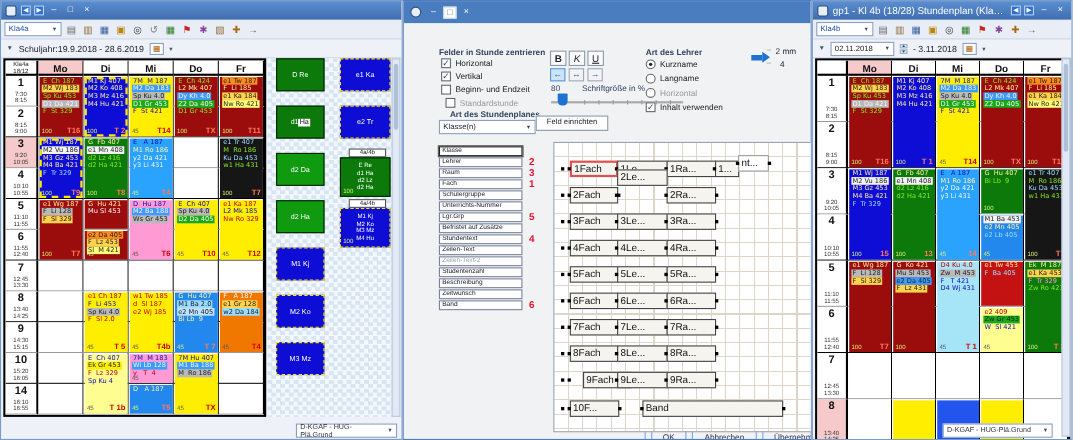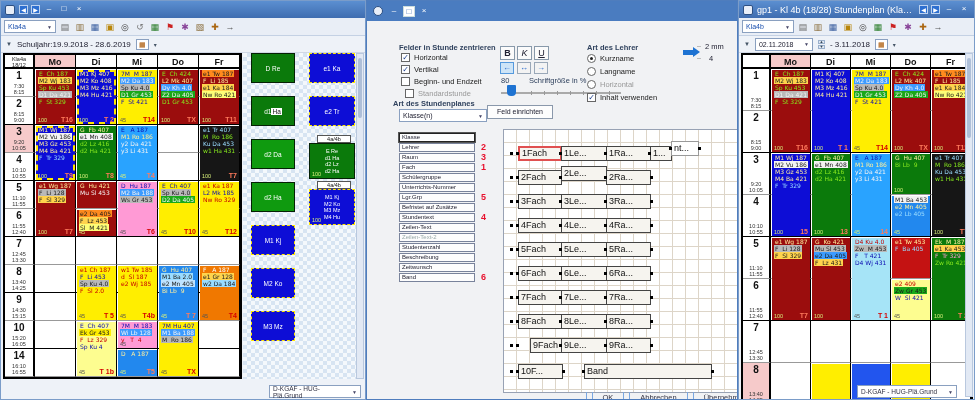--- a/index.html
+++ b/index.html
@@ -466,21 +466,21 @@
           </div>
           <div class="cbrow" style="left: 10px; top: 56px;">
             <span class="cb"></span>
             <span>Beginn- und Endzeit</span>
           </div>
           <div class="cbrow dis" style="left: 14px; top: 68px;">
             <span class="cb"></span>
             <span>Standardstunde</span>
           </div>
         </div>
-      <div class="grouplabel" style="left:2px;top:78px;">Art des Stundenplanes</div>
+      <div class="grouplabel" style="left:18px;top:78px;">Art des Stundenplanes</div>
       <div class="combo" style="position:absolute;left:8px;top:88px;width:88px;">
         <span>Klasse(n)</span>
         <span class="arr">▼</span>
       </div>
       <div id="dlg-fontbtns">
           <div class="fontbtn" style="left: 109px; top: 25px; font-weight: bold;">B</div>
           <div class="fontbtn" style="left: 126px; top: 25px; font-style: italic;">K</div>
           <div class="fontbtn" style="left: 143px; top: 25px; text-decoration: underline;">U</div>
         </div>
       <div id="dlg-alignbtns">
@@ -566,21 +566,21 @@
           <div class="dbox" style="left: 146px; top: 16px; width: 22px;">1...</div>
           <div class="hdl" style="left: 144px; top: 22px;"></div>
           <div class="hdl" style="left: 167px; top: 22px;"></div>
           <div class="dbox lift" style="left: 167px; top: 11px; width: 28px;">nt...</div>
           <div class="hdl" style="left: 165px; top: 17px;"></div>
           <div class="hdl" style="left: 194px; top: 17px;"></div>
           <div class="hdl" style="left: 6px; top: 46px;"></div>
           <div class="dbox" style="left: 14px; top: 40px; width: 44px;">2Fach</div>
           <div class="hdl" style="left: 12px; top: 46px;"></div>
           <div class="hdl" style="left: 57px; top: 46px;"></div>
-          <div class="dbox" style="left: 57px; top: 36px; width: 46px;">2Le...</div>
+          <div class="dbox" style="left: 57px; top: 24px; width: 46px;">2Le...</div>
           <div class="hdl" style="left: 55px; top: 46px;"></div>
           <div class="hdl" style="left: 102px; top: 46px;"></div>
           <div class="dbox" style="left: 102px; top: 40px; width: 45px;">2Ra...</div>
           <div class="hdl" style="left: 100px; top: 46px;"></div>
           <div class="hdl" style="left: 146px; top: 46px;"></div>
           <div class="hdl" style="left: 6px; top: 70px;"></div>
           <div class="dbox" style="left: 14px; top: 64px; width: 44px;">3Fach</div>
           <div class="hdl" style="left: 12px; top: 70px;"></div>
           <div class="hdl" style="left: 57px; top: 70px;"></div>
           <div class="dbox" style="left: 57px; top: 64px; width: 46px;">3Le...</div>

